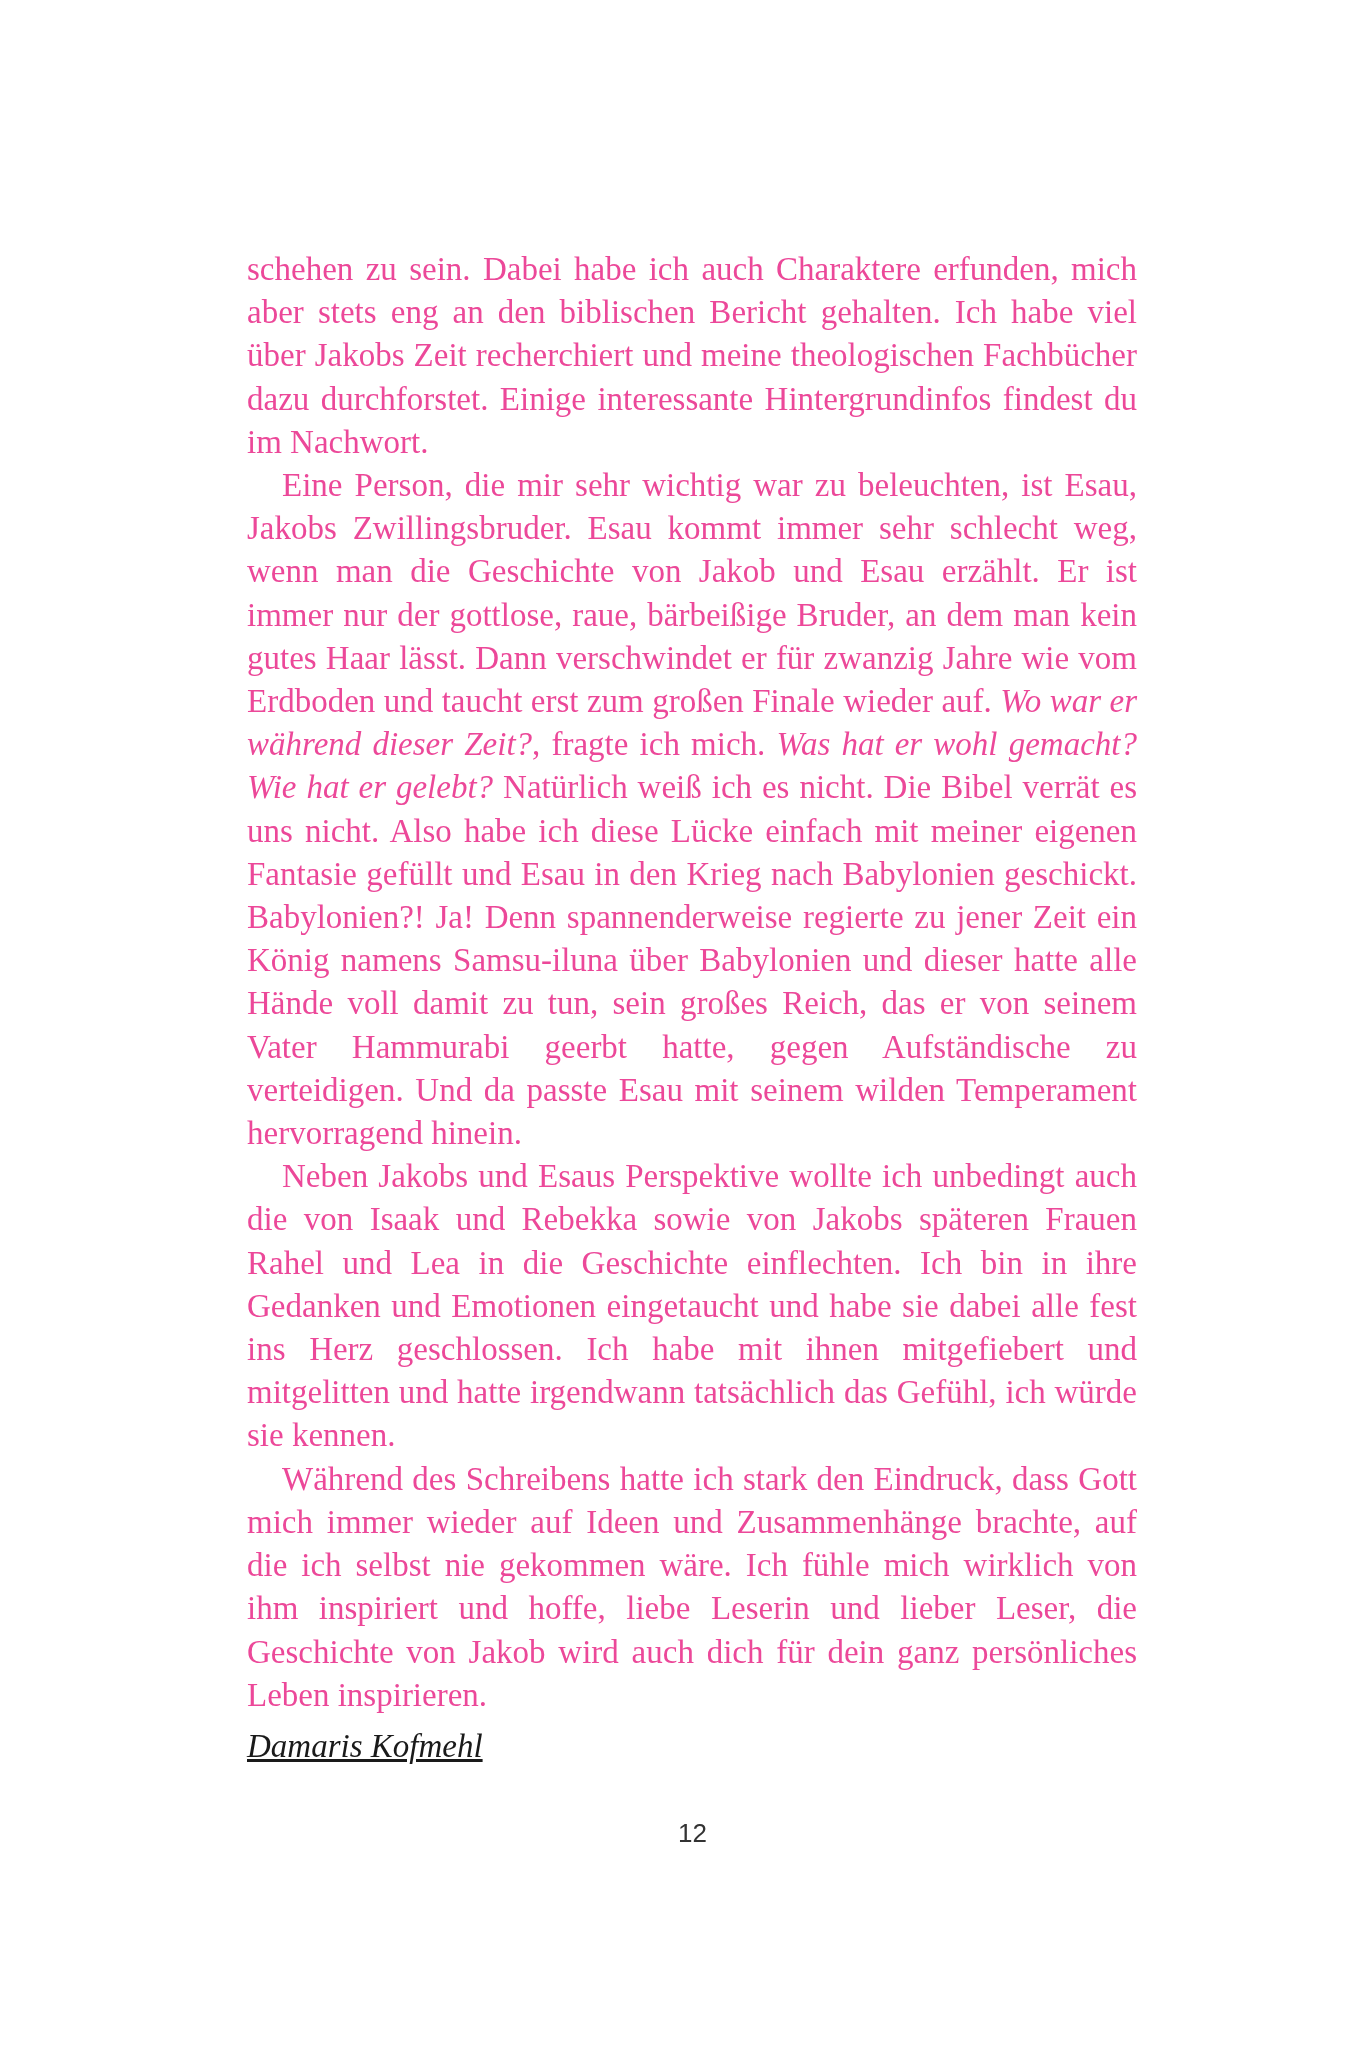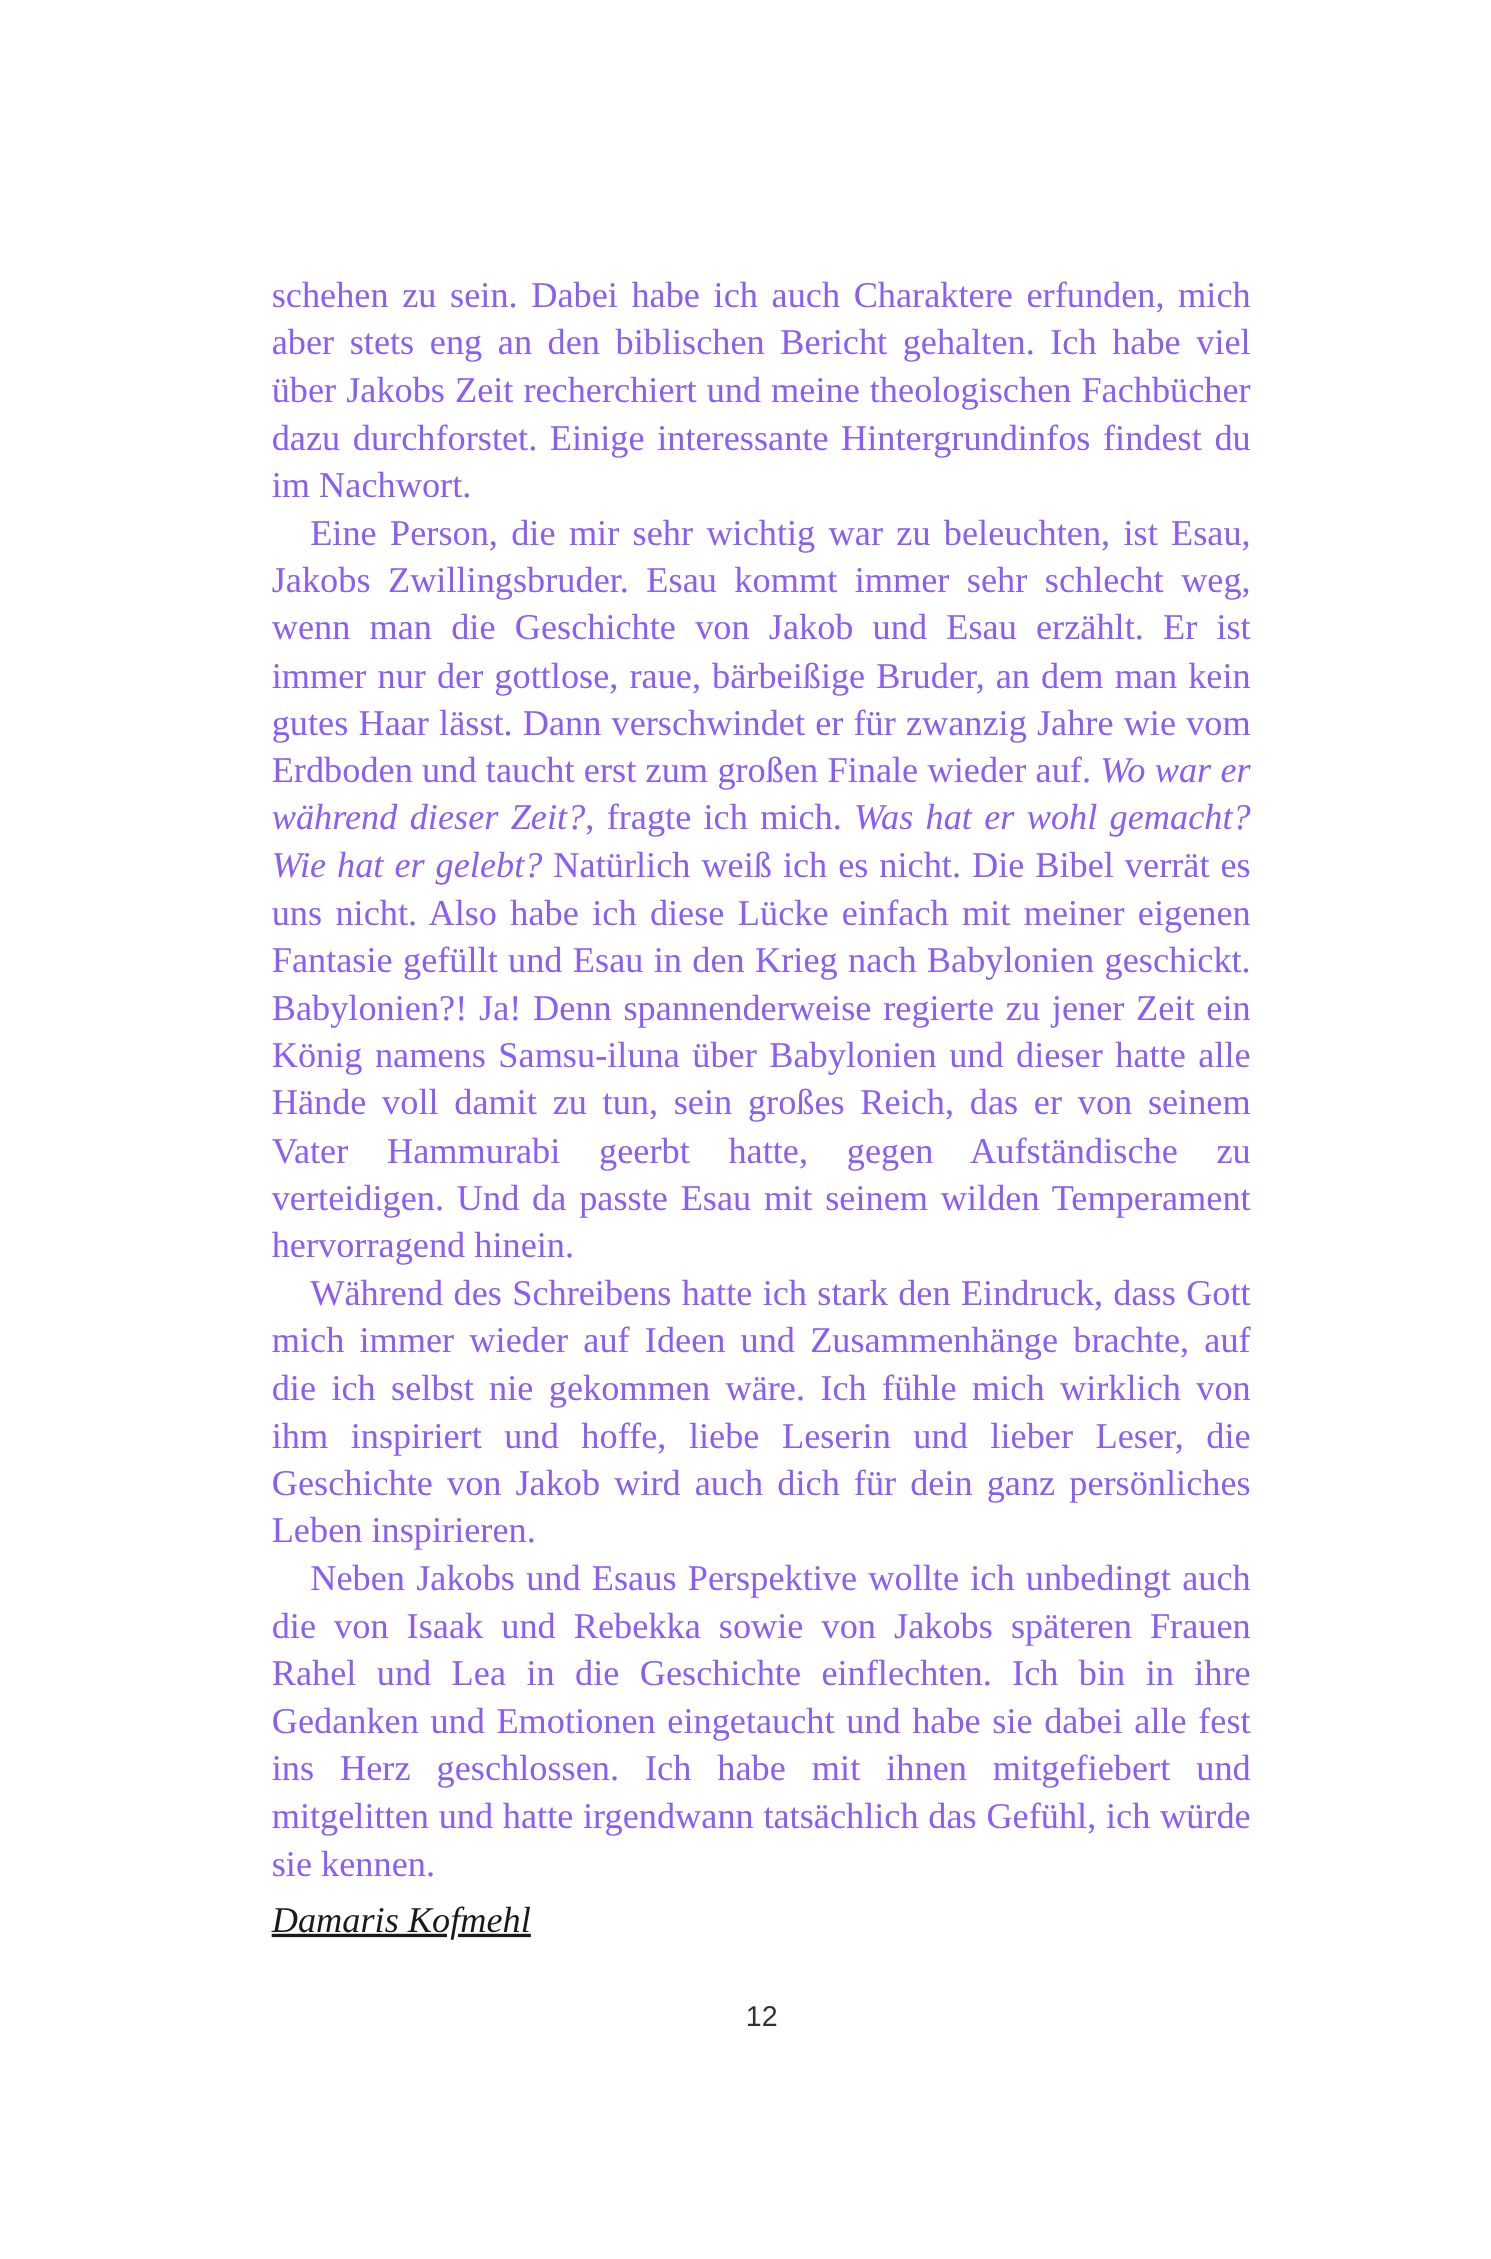--- a/index.html
+++ b/index.html
@@ -1,21 +1,21 @@
 <!DOCTYPE html>
 <html><head>
 <meta charset="utf-8">
 <style>
   html, body { margin: 0; padding: 0; background: #ffffff; }
   body { width: 1355px; height: 2054px; position: relative; overflow: hidden; }
   .page { position: absolute; left: 0; top: 0; width: 1355px; height: 2054px; background: #fff; }
   .textblock {
     position: absolute; left: 247px; top: 248px; width: 890px;
     font-family: "Liberation Serif", "DejaVu Serif", serif;
-    font-size: 33px; line-height: 43.2px; color: #8b5cf6;
+    font-size: 33px; line-height: 43.2px; color: #ec4899;
     text-align: justify; hyphens: manual;
   }
   .textblock p { margin: 0; text-indent: 0; }
   .textblock p.indent { text-indent: 35px; }
   .textblock i { font-style: italic; }
   .signature {
     position: absolute; left: 247px; top: 1728px;
     font-family: "Liberation Serif", "DejaVu Serif", serif;
     font-size: 33px; font-style: italic; color: #1a1a1a; text-decoration: underline;
   }
@@ -30,22 +30,22 @@
 
 <div class="page">
   <div class="textblock">
     <p>
       <span>schehen zu sein. Dabei habe ich auch Charaktere erfunden, mich aber stets eng an den biblischen Bericht gehalten. Ich habe viel über Jakobs Zeit recherchiert und meine theologischen Fachbücher dazu durchforstet. Einige interessante Hintergrundinfos findest du im Nachwort.</span>
     </p>
     <p class="indent">
       <span>Eine Person, die mir sehr wichtig war zu beleuchten, ist Esau, Jakobs Zwillingsbruder. Esau kommt immer sehr schlecht weg, wenn man die Geschichte von Jakob und Esau erzählt. Er ist immer nur der gottlose, raue, bärbeißige Bruder, an dem man kein gutes Haar lässt. Dann verschwindet er für zwanzig Jahre wie vom Erdboden und taucht erst zum großen Finale wieder auf. </span><i>Wo war er während dieser Zeit?</i><span>, fragte ich mich. </span><i>Was hat er wohl gemacht? Wie hat er gelebt?</i><span> Natürlich weiß ich es nicht. Die Bibel verrät es uns nicht. Also habe ich diese Lücke einfach mit meiner eigenen Fantasie gefüllt und Esau in den Krieg nach Babylonien geschickt. Babylonien?! Ja! Denn spannenderweise regierte zu jener Zeit ein König namens Samsu-iluna über Babylonien und dieser hatte alle Hände voll damit zu tun, sein großes Reich, das er von seinem Vater Hammurabi geerbt hatte, gegen Aufständische zu verteidigen. Und da passte Esau mit seinem wilden Temperament hervorragend hinein.</span>
     </p>
     <p class="indent">
-      <span>Während des Schreibens hatte ich stark den Eindruck, dass Gott mich immer wieder auf Ideen und Zusammenhänge brachte, auf die ich selbst nie gekommen wäre. Ich fühle mich wirklich von ihm inspiriert und hoffe, liebe Leserin und lieber Leser, die Geschichte von Jakob wird auch dich für dein ganz persönliches Leben inspirieren.</span>
+      <span>Neben Jakobs und Esaus Perspektive wollte ich unbedingt auch die von Isaak und Rebekka sowie von Jakobs späteren Frauen Rahel und Lea in die Geschichte einflechten. Ich bin in ihre Gedanken und Emotionen eingetaucht und habe sie dabei alle fest ins Herz geschlossen. Ich habe mit ihnen mitgefiebert und mitgelitten und hatte irgendwann tatsächlich das Gefühl, ich würde sie kennen.</span>
     </p>
     <p class="indent">
-      <span>Neben Jakobs und Esaus Perspektive wollte ich unbedingt auch die von Isaak und Rebekka sowie von Jakobs späteren Frauen Rahel und Lea in die Geschichte einflechten. Ich bin in ihre Gedanken und Emotionen eingetaucht und habe sie dabei alle fest ins Herz geschlossen. Ich habe mit ihnen mitgefiebert und mitgelitten und hatte irgendwann tatsächlich das Gefühl, ich würde sie kennen.</span>
+      <span>Während des Schreibens hatte ich stark den Eindruck, dass Gott mich immer wieder auf Ideen und Zusammenhänge brachte, auf die ich selbst nie gekommen wäre. Ich fühle mich wirklich von ihm inspiriert und hoffe, liebe Leserin und lieber Leser, die Geschichte von Jakob wird auch dich für dein ganz persönliches Leben inspirieren.</span>
     </p>
   </div>
 
   <div class="signature">Damaris Kofmehl</div>
   <div class="pagenum">12</div>
 </div>
 
 </body></html>

